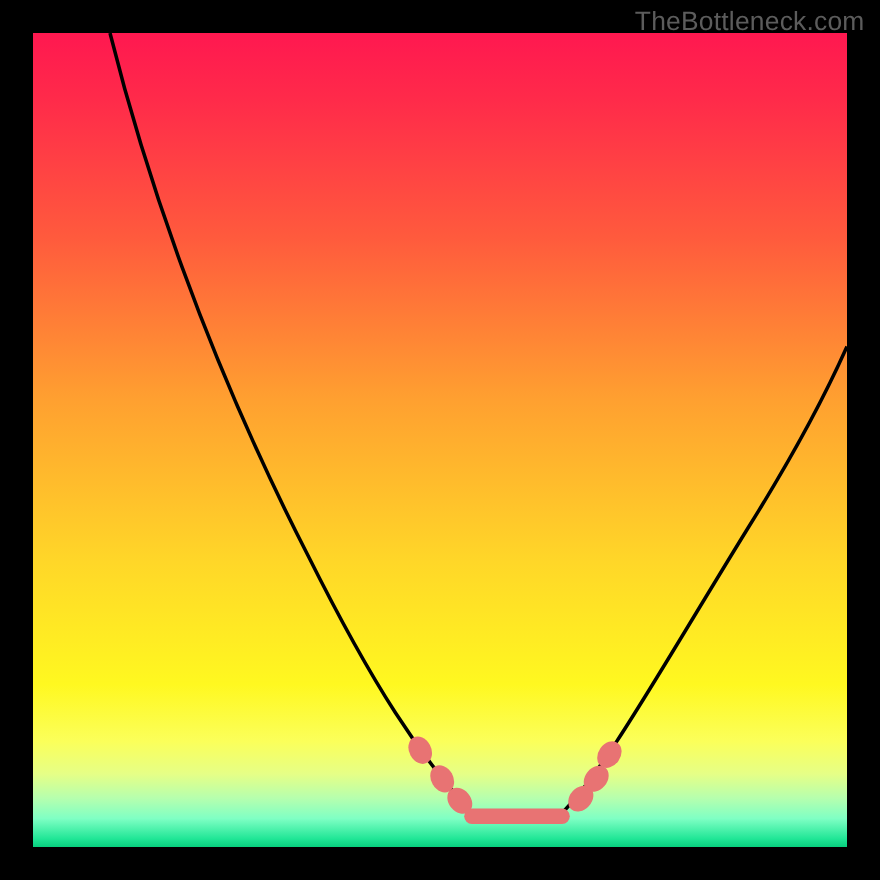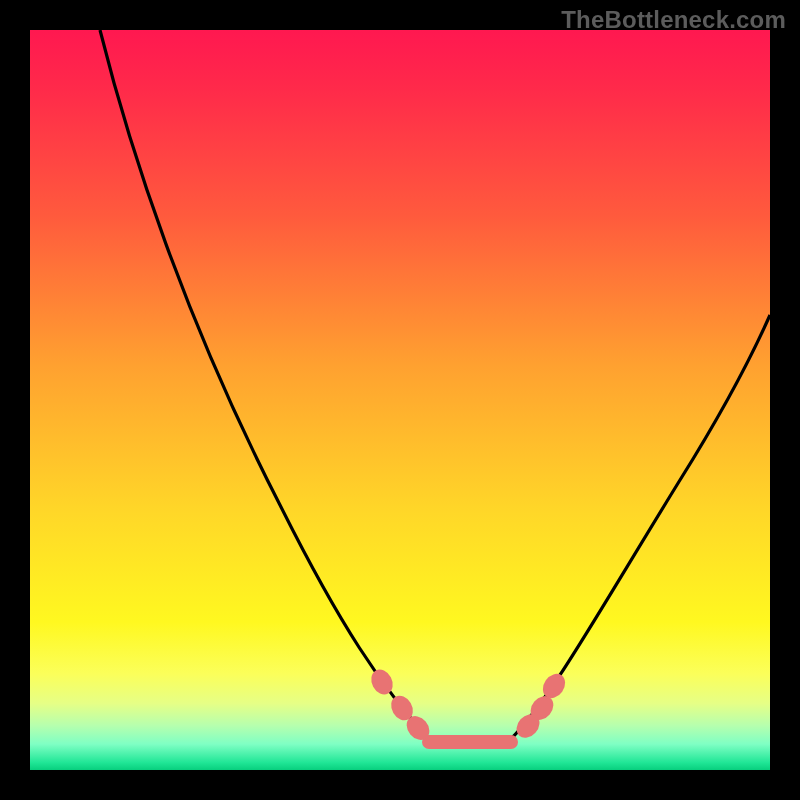--- a/index.html
+++ b/index.html
@@ -31,21 +31,21 @@
       #20e696 99%,
       #08cf7e 100%
     );
   }
   .watermark {
     position: absolute;
     top: 6px;
     right: 14px;
     font-family: Arial, Helvetica, sans-serif;
     font-size: 24px;
-    font-weight: 700;
+    font-weight: 400;
     color: #5c5c5c;
     letter-spacing: 0.2px;
   }
   svg.curve {
     position: absolute;
     left: 0;
     top: 0;
   }
   
   .dot {

